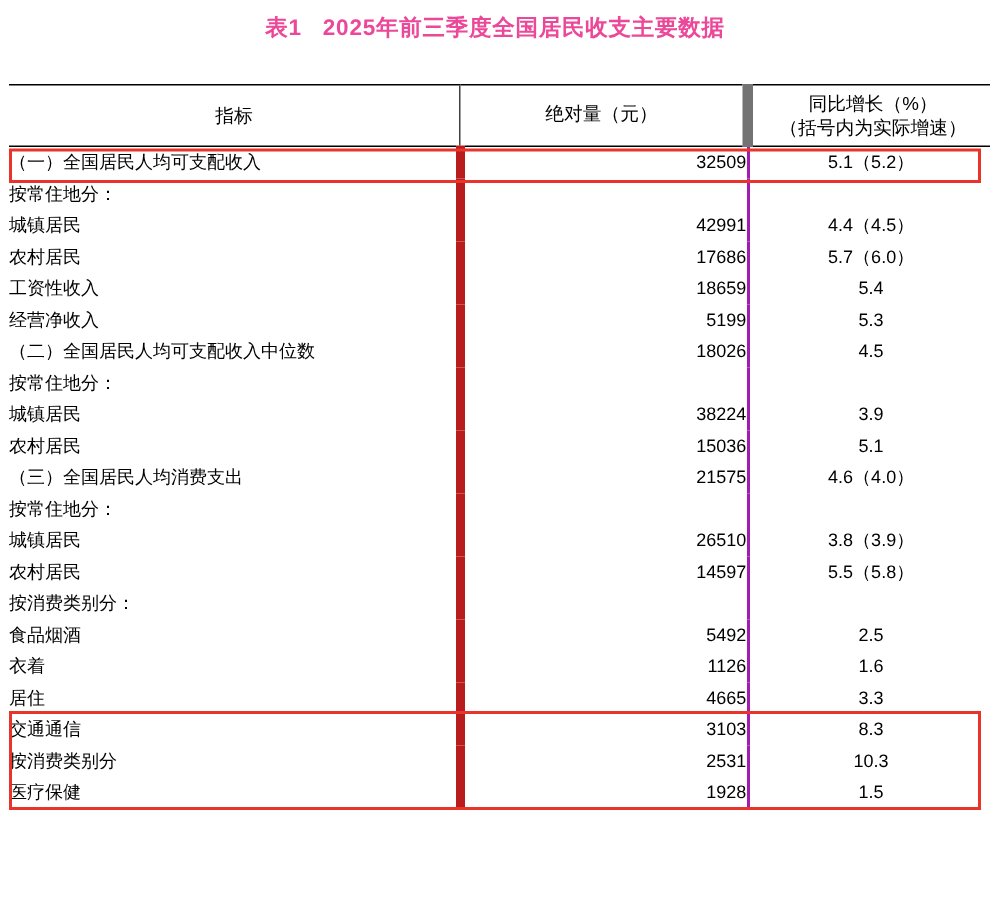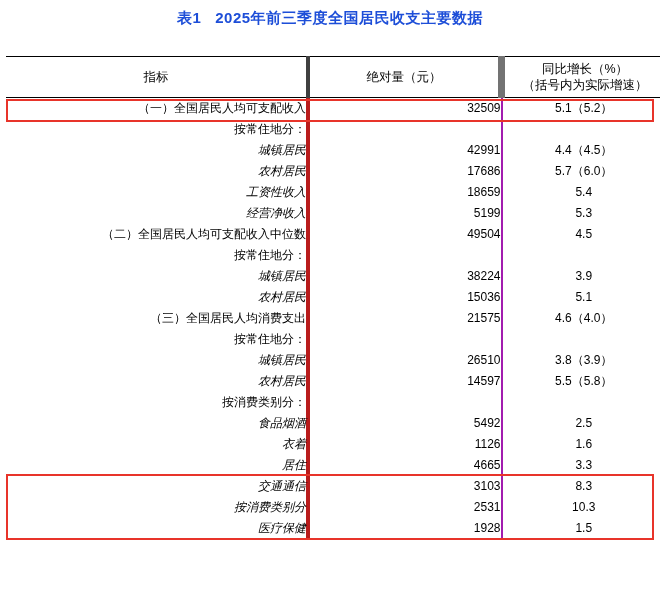--- a/index.html
+++ b/index.html
@@ -20,21 +20,21 @@
     height: 604px;
     box-sizing: border-box;
   }
   .title {
     text-align: center;
     font-size: 15px;
     font-weight: bold;
     letter-spacing: 0.5px;
     padding-top: 9px;
     padding-bottom: 6px;
-    color: #1d4ed8;
+    color: #ec4899;
   }
   .title .tnum {
     margin-right: 14px;
   }
   .table-wrap {
     padding: 0 6px;
     margin-top: 22px;
   }
   table.data {
     width: 648px;
@@ -49,47 +49,47 @@
   .hdr-row th {
     border-top: 1.5px solid #000;
     border-bottom: 1px solid #000;
     height: 40px;
     font-weight: normal;
     font-size: 12.5px;
     text-align: center;
     line-height: 16px;
   }
   .hdr-row th.c1 { width: 300px; }
-  .hdr-row th.c2 { width: 188px; border-left: 4px solid #404040; }
+  .hdr-row th.c2 { width: 188px; border-left: 1px solid #404040; font-family: Liberation Mono, monospace; }
   .hdr-row th.c3 { width: 160px; border-left: 7px solid #737373; }
   td.c1 {
     width: 300px;
-    text-align: right;
+    text-align: left;
     padding-left: 6px;
     height: 21px;
     line-height: 21px;
     white-space: nowrap;
   }
   td.c2 {
     width: 188px;
     text-align: right;
     padding-right: 40px;
-    border-left: 4px solid #b91c1c;
+    border-left: 6px solid #b91c1c;
     height: 21px;
     line-height: 21px;
   }
   td.c3 {
     width: 160px;
     text-align: center;
     border-left: 2px solid #a21caf;
     height: 21px;
     line-height: 21px;
   }
   .ind0 { padding-left: 6px; }
-  .ind1 { padding-left: 30px; font-style: italic; }
+  .ind1 { padding-left: 30px; }
   
   .redbox {
     position: absolute;
     border: 2px solid #e8342a;
     pointer-events: none;
     box-sizing: border-box;
   }
   #redbox-1 {
     left: 6px;
     top: 99px;
@@ -150,21 +150,21 @@
             <td class="c2">18659</td>
             <td class="c3">5.4</td>
           </tr>
           <tr>
             <td class="c1 ind1">经营净收入</td>
             <td class="c2">5199</td>
             <td class="c3">5.3</td>
           </tr>
           <tr>
             <td class="c1 ind0">（二）全国居民人均可支配收入中位数</td>
-            <td class="c2">49504</td>
+            <td class="c2">18026</td>
             <td class="c3">4.5</td>
           </tr>
           <tr>
             <td class="c1 ind0">按常住地分：</td>
             <td class="c2"></td>
             <td class="c3"></td>
           </tr>
           <tr>
             <td class="c1 ind1">城镇居民</td>
             <td class="c2">38224</td>

